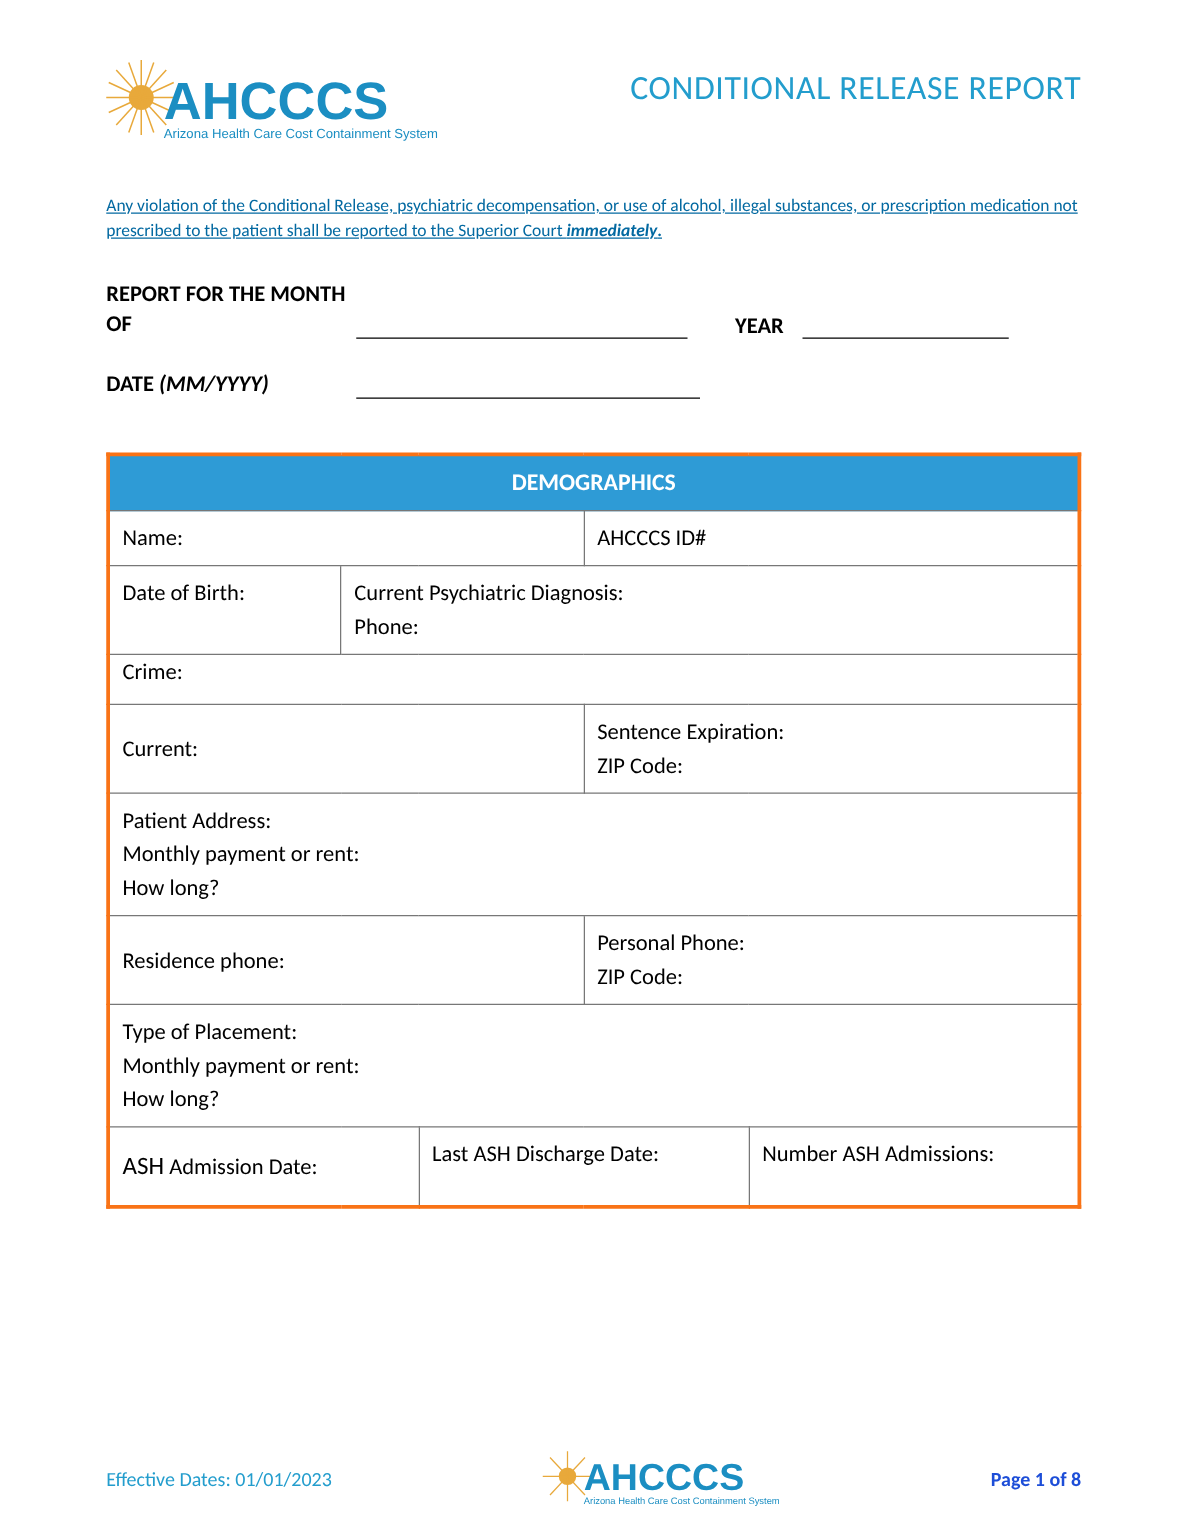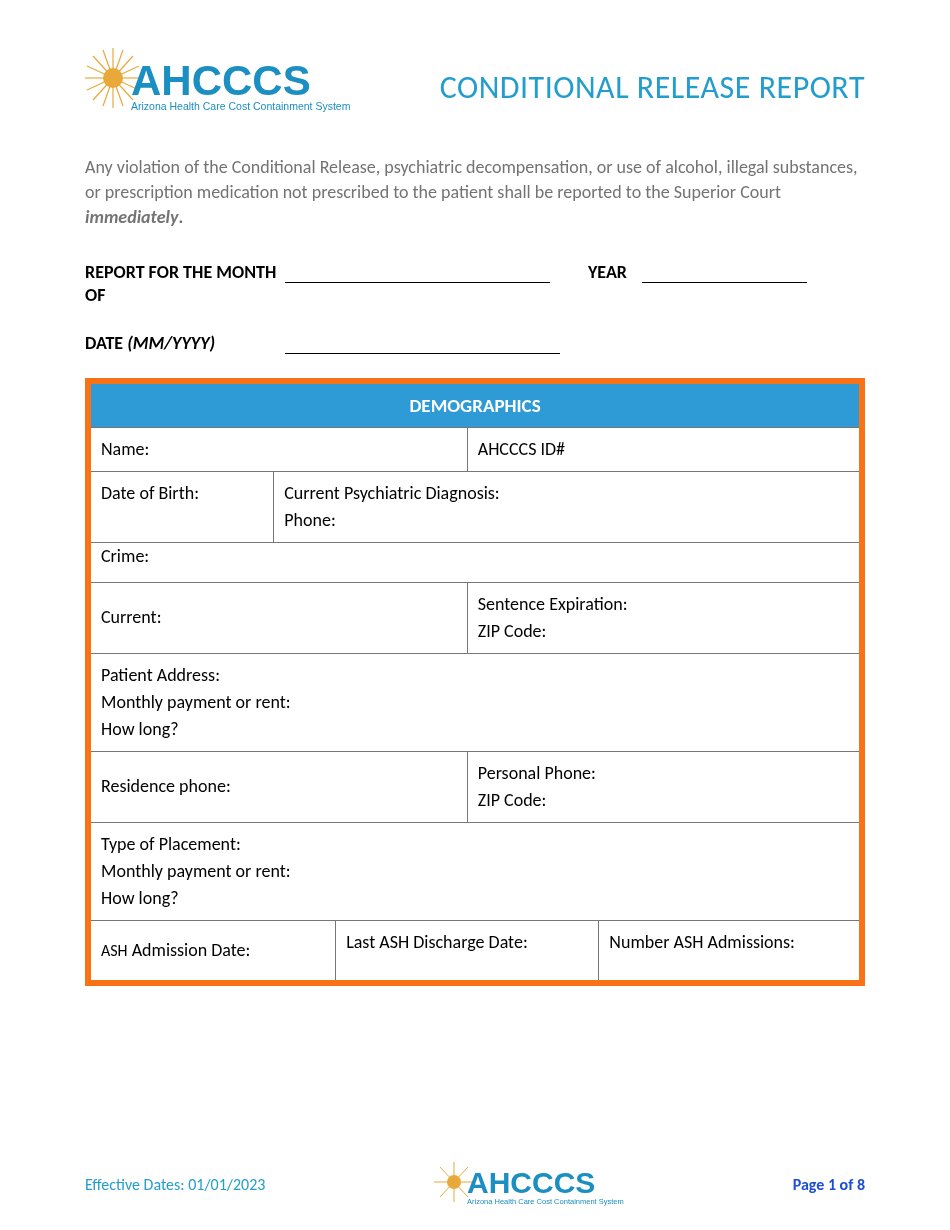--- a/index.html
+++ b/index.html
@@ -19,35 +19,37 @@
       align-items: flex-start;
       margin-bottom: 35px;
     }
     .logo-block {
       display: flex;
       align-items: center;
     }
     .logo-svg { }
     .page-title {
       color: #239dcd;
-      font-size: 32px;
+      font-size: 27px;
       font-weight: 400;
       letter-spacing: 0.5px;
-      margin-top: 28px;
+      margin-top: 14px;
     }
     .intro-text {
-      font-size: 18px;
+      font-size: 14px;
       line-height: 1.4;
-      color: #737373;
+      color: #0369a1;
       margin-bottom: 30px;
+      text-decoration: underline;
     }
     .intro-text .emph { font-style: italic; font-weight: bold; }
     .intro-text .period { font-weight: bold; }
     .field-row {
       display: flex;
+      align-items: flex-end;
       margin-bottom: 12px;
       font-size: 18px;
     }
     .field-label-block {
       font-weight: bold;
       width: 200px;
       line-height: 1.3;
     }
     .field-line {
       border-bottom: 1.5px solid #000;
@@ -57,22 +59,22 @@
     .line-year { width: 165px; }
     .line-date { width: 275px; }
     .year-label {
       font-weight: bold;
       margin-left: 38px;
       margin-right: 15px;
     }
     .demo-table {
       width: 100%;
       border-collapse: collapse;
-      margin-top: 22px;
-      border: 6px solid #f97316;
+      margin-top: 43px;
+      border: 3px solid #f97316;
     }
     .demo-table th {
       background: #2e9bd6;
       color: #fff;
       font-weight: bold;
       font-size: 19px;
       padding: 10px;
       text-align: center;
     }
     .demo-table td {
@@ -191,21 +193,21 @@
       </td>
     </tr>
     <tr>
       <td colspan="6">
         <div>Type of Placement:</div>
         <div>Monthly payment or rent:</div>
         <div>How long?</div>
       </td>
     </tr>
     <tr>
-      <td colspan="2" style="width:32%;padding-top:16px;padding-bottom:16px;"><span style="font-size:16px;">ASH</span> Admission Date:</td>
+      <td colspan="2" style="width:32%;padding-top:16px;padding-bottom:16px;"><span style="font-size:20px;">ASH</span> Admission Date:</td>
       <td colspan="2" style="width:34%;">Last ASH Discharge Date:</td>
       <td colspan="2" style="width:34%;">Number ASH Admissions:</td>
     </tr>
   </tbody>
     </table>
 </div>
 
 <div class="footer">
   <div class="footer-left">Effective Dates:  01/01/2023</div>
   <div class="footer-logo">

